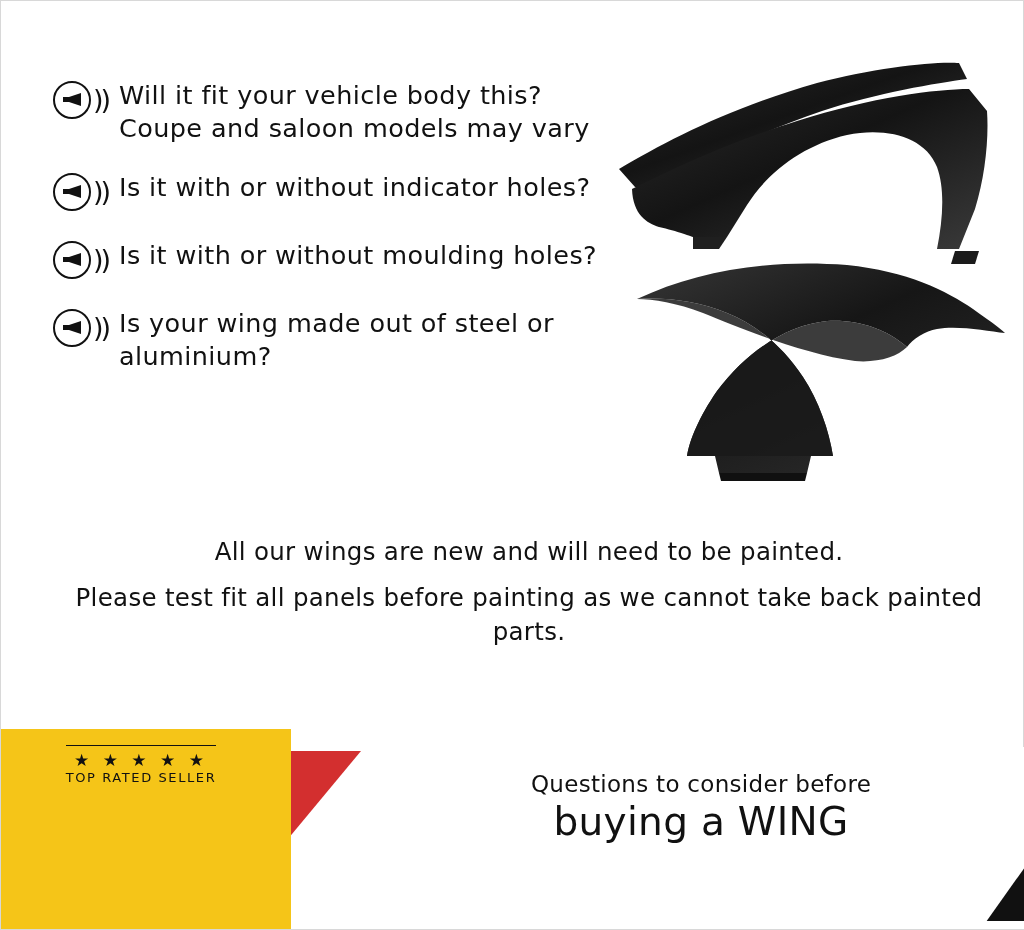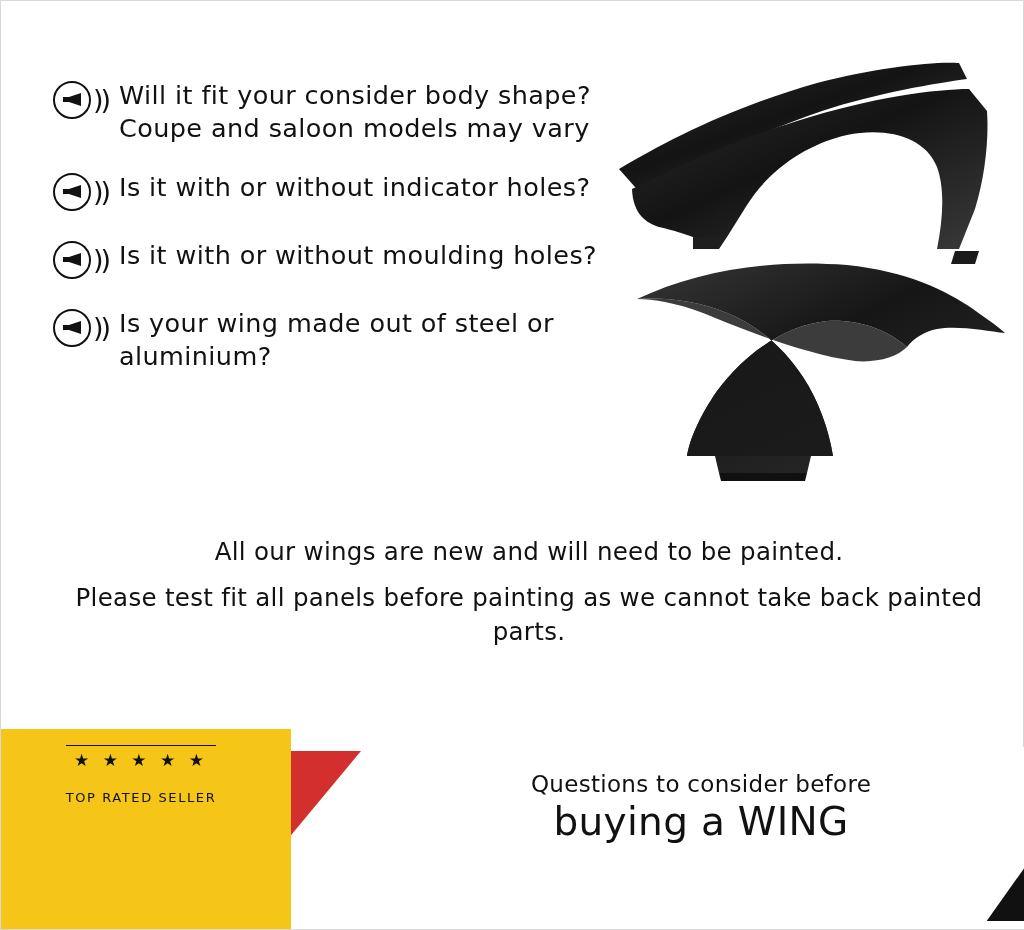--- a/index.html
+++ b/index.html
@@ -179,21 +179,21 @@
   .stars {
     font-size: 17px;
     color: #111;
     letter-spacing: 4px;
     margin-top: 2px;
   }
   .rated {
     font-size: 13px;
     letter-spacing: 1.6px;
     color: #111;
-    margin-top: 20px;
+    margin-top: 0;
   }
   .rated-rule {
     width: 150px; height: 1px;
     background: #111;
     margin: 4px auto 4px auto;
   }
 </style>
 </head>
 <body>
 
@@ -202,21 +202,21 @@
   <div class="questions">
 
     <div class="q-row">
       <span class="q-icon">
         <span class="circle"></span>
         <svg class="horn" viewBox="0 0 21 13" xmlns="http://www.w3.org/2000/svg">
           <path d="M1 4 H7 L19 0 V13 L7 9 H1 Z" fill="#111"></path>
         </svg>
         <span class="wave">))</span>
       </span>
-      <span class="q-text">Will it fit your consider body shape? Coupe and saloon models may vary</span>
+      <span class="q-text">Will it fit your vehicle body this? Coupe and saloon models may vary</span>
     </div>
 
     <div class="q-row">
       <span class="q-icon">
         <span class="circle"></span>
         <svg class="horn" viewBox="0 0 21 13" xmlns="http://www.w3.org/2000/svg">
           <path d="M1 4 H7 L19 0 V13 L7 9 H1 Z" fill="#111"></path>
         </svg>
         <span class="wave">))</span>
       </span>

